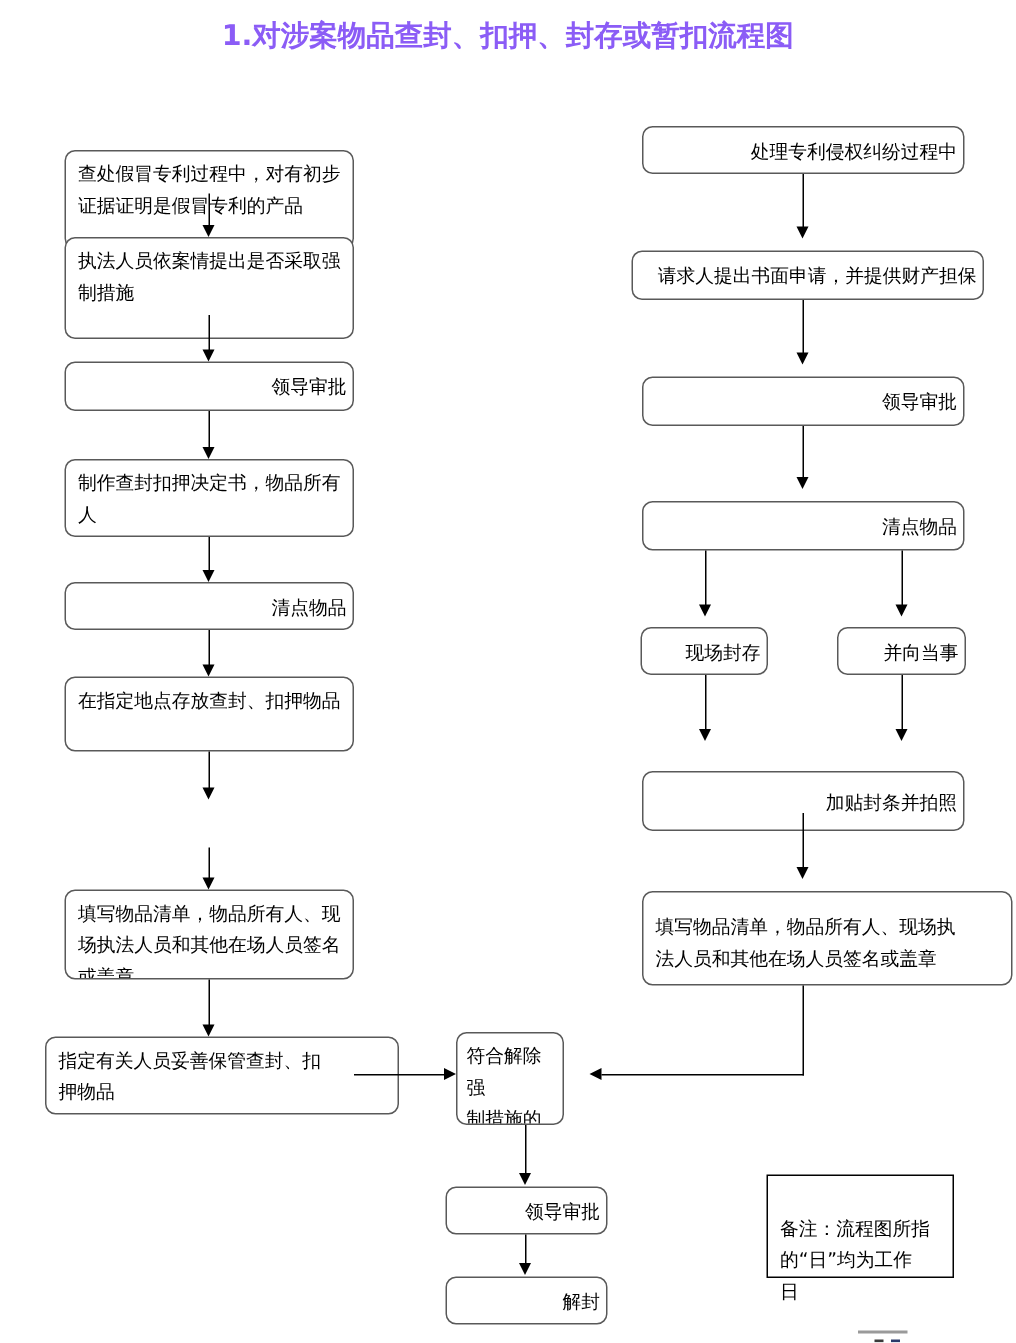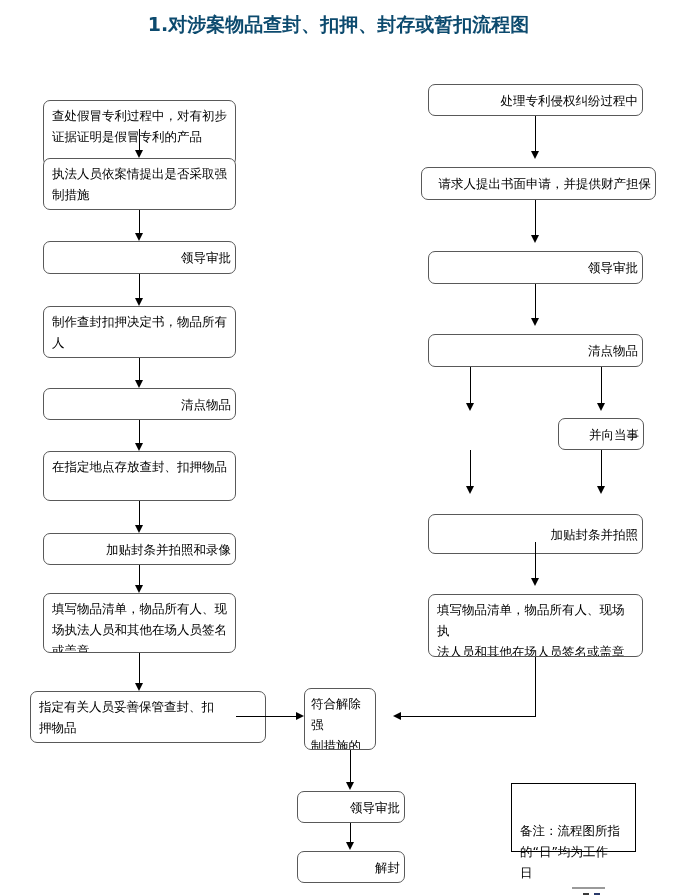--- a/index.html
+++ b/index.html
@@ -18,21 +18,21 @@
     overflow: hidden;
   }
   .title {
     position: absolute;
     left: 0;
     top: 11px;
     width: 677px;
     text-align: center;
     font-size: 19px;
     font-weight: bold;
-    color: #0c4a6e;
+    color: #8b5cf6;
     letter-spacing: 0px;
     line-height: 26px;
   }
   .node {
     position: absolute;
     box-sizing: border-box;
     border: 1px solid #595959;
     border-radius: 7px;
     background: #ffffff;
     color: #000000;
@@ -57,21 +57,21 @@
   .node.decision .txt { text-align: left; padding: 0 6px; }
   .note {
     position: absolute;
     box-sizing: border-box;
     border: 1px solid #000000;
     border-radius: 0;
     background: #ffffff;
     color: #000000;
     font-size: 12.5px;
     line-height: 21px;
-    padding: 15px 7px 0 8px;
+    padding: 3px 7px 0 8px;
     white-space: pre-line;
     text-align: left;
   }
   .vline {
     position: absolute;
     width: 1px;
     background: #000000;
   }
   .hline {
     position: absolute;
@@ -110,21 +110,21 @@
 
 <div id="canvas">
 
   <div class="title">1.对涉案物品查封、扣押、封存或暂扣流程图</div>
 
   <div class="node left topalign" style="left:43px; top:80px; width:193px; height:66px;margin-top:20px;">
     <span class="txt">查处假冒专利过程中，对有初步
 证据证明是假冒专利的产品</span>
   </div>
 
-  <div class="node left topalign" style="left:43px; top:158px; width:193px; height:52px;">
+  <div class="node left topalign" style="left:43px; top:158px; width:193px; height:68px;">
     <span class="txt">执法人员依案情提出是否采取强
 制措施</span>
   </div>
 
   <div class="node center" style="left:43px; top:241px; width:193px; height:33px;">
     <span class="txt">领导审批</span>
   </div>
 
   <div class="node left topalign" style="left:43px; top:306px; width:193px; height:52px;">
     <span class="txt">制作查封扣押决定书，物品所有人
@@ -132,23 +132,20 @@
   </div>
 
   <div class="node center" style="left:43px; top:388px; width:193px; height:32px;">
     <span class="txt">清点物品</span>
   </div>
 
   <div class="node left topalign" style="left:43px; top:451px; width:193px; height:50px;">
     <span class="txt">在指定地点存放查封、扣押物品</span>
   </div>
 
-  <div class="node center" style="left:43px; top:533px; width:193px; height:32px;">
-    <span class="txt">加贴封条并拍照和录像</span>
-  </div>
 
   <div class="node left topalign" style="left:43px; top:593px; width:193px; height:60px;">
     <span class="txt">填写物品清单，物品所有人、现
 场执法人员和其他在场人员签名
 或盖章</span>
   </div>
 
   <div class="node left topalign" style="left:30px; top:691px; width:236px; height:52px;">
     <span class="txt">指定有关人员妥善保管查封、扣
 押物品</span>
@@ -190,30 +187,33 @@
   </div>
 
   <div class="node center" style="left:428px; top:251px; width:215px; height:33px;">
     <span class="txt">领导审批</span>
   </div>
 
   <div class="node center" style="left:428px; top:334px; width:215px; height:33px;">
     <span class="txt">清点物品</span>
   </div>
 
+  <div class="node center" style="left:427px; top:418px; width:85px; height:32px;">
+    <span class="txt">现场封存</span>
+  </div>
 
   <div class="node center" style="left:558px; top:418px; width:86px; height:32px;">
     <span class="txt">并向当事</span>
   </div>
 
   <div class="node center" style="left:428px; top:514px; width:215px; height:40px;">
     <span class="txt">加贴封条并拍照</span>
   </div>
 
-  <div class="node left topalign" style="left:428px; top:594px; width:215px; height:63px;">
+  <div class="node left topalign" style="left:428px; top:594px; width:247px; height:63px;align-items:center;">
     <span class="txt">填写物品清单，物品所有人、现场执
 法人员和其他在场人员签名或盖章</span>
   </div>
 
   <div class="vline" style="left:535px; top:116px; height:36px;"></div>
   <div class="arrow-down" style="left:531px; top:151px;"></div>
 
   <div class="vline" style="left:535px; top:200px; height:36px;"></div>
   <div class="arrow-down" style="left:531px; top:235px;"></div>
 

